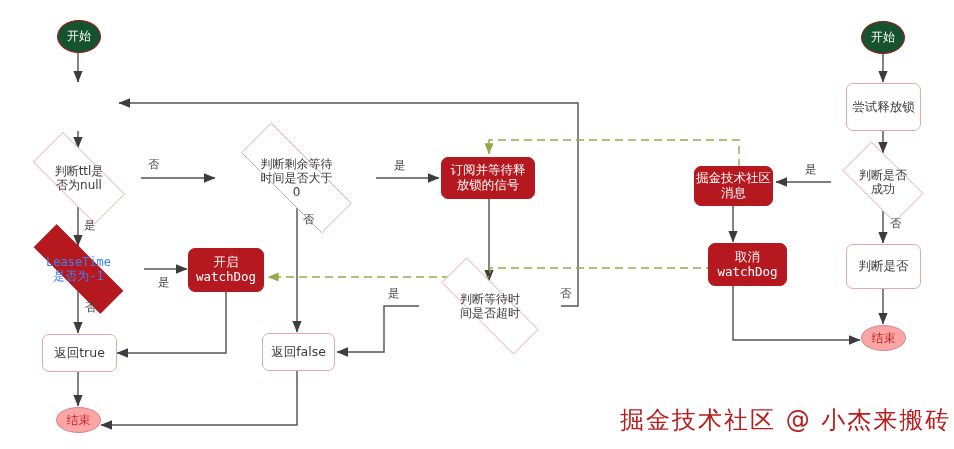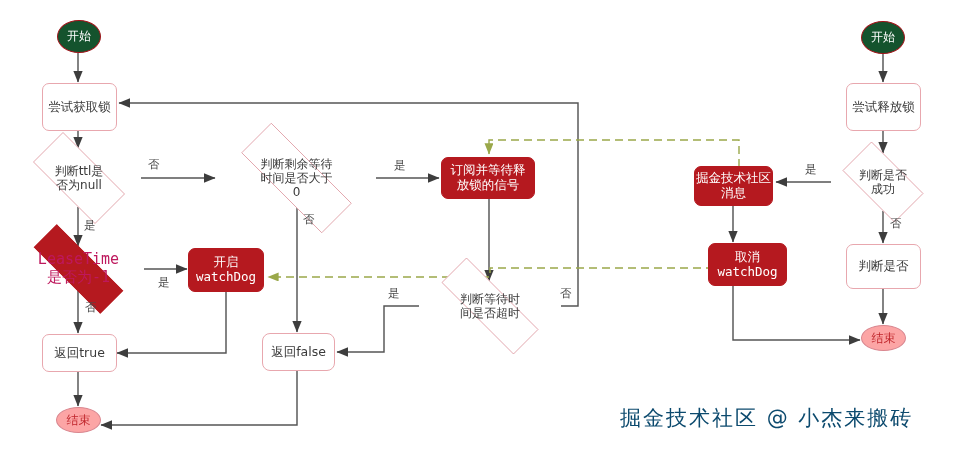--- a/index.html
+++ b/index.html
@@ -81,44 +81,44 @@
     transform: rotate(45deg) scale(0.707);
     box-sizing: border-box;
   }
   .n-dec .dtext, .n-dec-fill .dtext {
     position: relative;
     z-index: 2;
     width: 104%;
   }
   
   .n-dec-fill {
-    color: #be185d;
-    font-size: 15px;
+    color: #3b82f6;
+    font-size: 12px;
     background: transparent;
   }
   .n-dec-fill .dshape {
     position: absolute;
     left: 0; top: 0;
     width: 100%; height: 100%;
     background: #b5191f;
     border: 1.3px solid #b5191f;
     transform: rotate(45deg) scale(0.707);
     box-sizing: border-box;
   }
   .mono { font-family: "DejaVu Sans Mono", "Liberation Mono", monospace; }
   .edge-label {
     position: absolute;
     font-size: 11.5px;
     color: #4a4a4a;
     white-space: nowrap;
   }
   .watermark {
     position: absolute;
-    font-size: 21px;
-    color: #0c4a6e;
+    font-size: 24px;
+    color: #b91c1c;
     letter-spacing: 2px;
     white-space: nowrap;
     font-family: "DejaVu Sans", "Liberation Sans", sans-serif;
   }
 </style>
 </head>
 <body>
 
 <div id="canvas">
 
@@ -174,23 +174,20 @@
     <g stroke="#9aa84a" stroke-width="1.4" fill="none" stroke-dasharray="8,5">
       <path d="M739,167 L739,140 L489,140 L489,154" marker-end="url(#ahg)"></path>
       <path d="M727,268 L490,268 L490,277 L268,277" marker-end="url(#ahg)"></path>
     </g>
   </svg>
 
   <div class="node n-start" style="left:57px; top:20px; width:44px; height:33px;">
     <span>开始</span>
   </div>
 
-  <div class="node n-proc" style="left:42px; top:83px; width:75px; height:48px;">
-    <span>尝试获取锁</span>
-  </div>
 
   <div class="node n-dec" style="left:17px; top:148px; width:124px; height:60px;">
     <span class="dshape"></span>
     <span class="dtext">判断ttl是
 否为null</span>
   </div>
 
   <div class="node n-dec-fill" style="left:12px; top:246px; width:133px; height:46px;">
     <span class="dshape"></span>
     <span class="dtext mono">LeaseTime
@@ -221,21 +218,21 @@
     <span>订阅并等待释
 放锁的信号</span>
   </div>
 
   <div class="node n-dec" style="left:418px; top:281px; width:144px; height:50px;">
     <span class="dshape"></span>
     <span class="dtext">判断等待时
 间是否超时</span>
   </div>
 
-  <div class="node n-proc" style="left:262px; top:333px; width:73px; height:38px;border-radius:8px;">
+  <div class="node n-proc" style="left:262px; top:333px; width:73px; height:38px;">
     <span>返回false</span>
   </div>
 
   <div class="node n-start" style="left:861px; top:21px; width:44px; height:33px;">
     <span>开始</span>
   </div>
 
   <div class="node n-dec" style="left:831px; top:153px; width:104px; height:58px;">
     <span class="dshape"></span>
     <span class="dtext">判断是否

